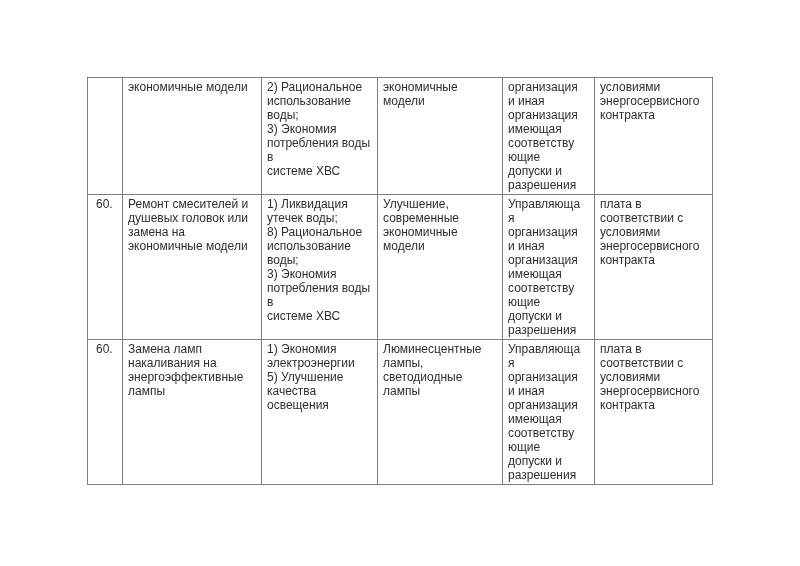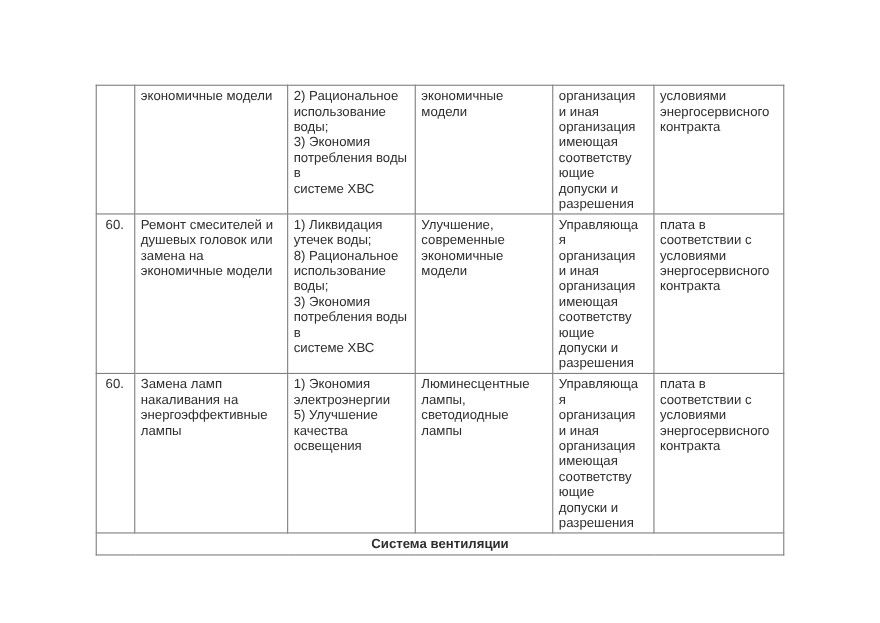--- a/index.html
+++ b/index.html
@@ -154,20 +154,17 @@
 ющие
 допуски и
 разрешения</td>
         <td>плата в
 соответствии с
 условиями
 энергосервисного
 контракта</td>
       </tr>
 
-      <tr>
-        <td class="section-cell" colspan="6">Система вентиляции</td>
-      </tr>
 
     </tbody>
   </table>
 
 </div>
 
 </body></html>

